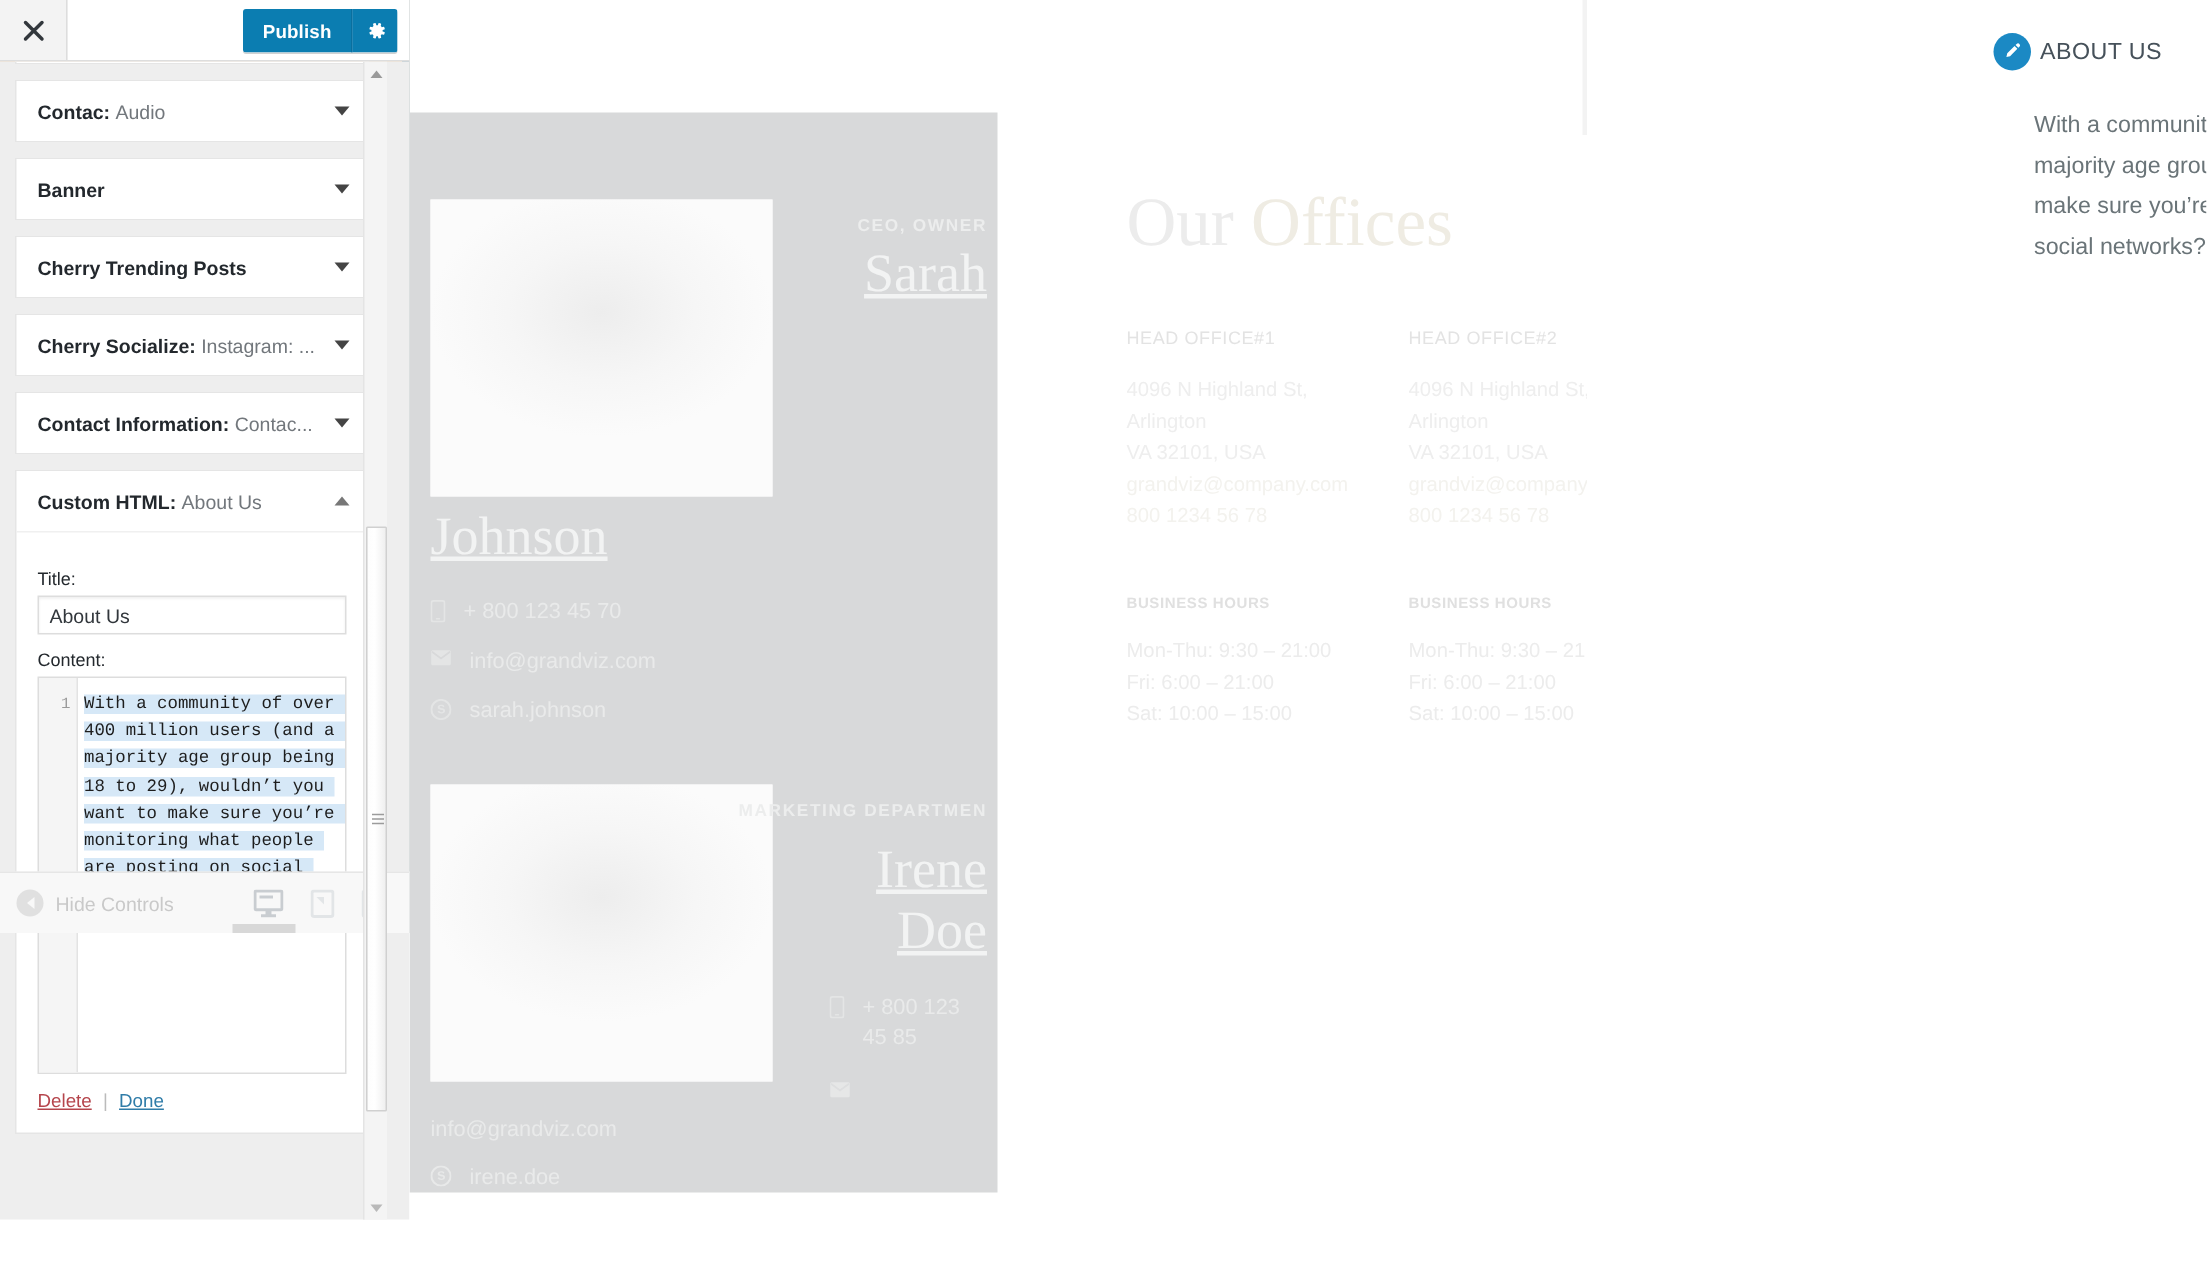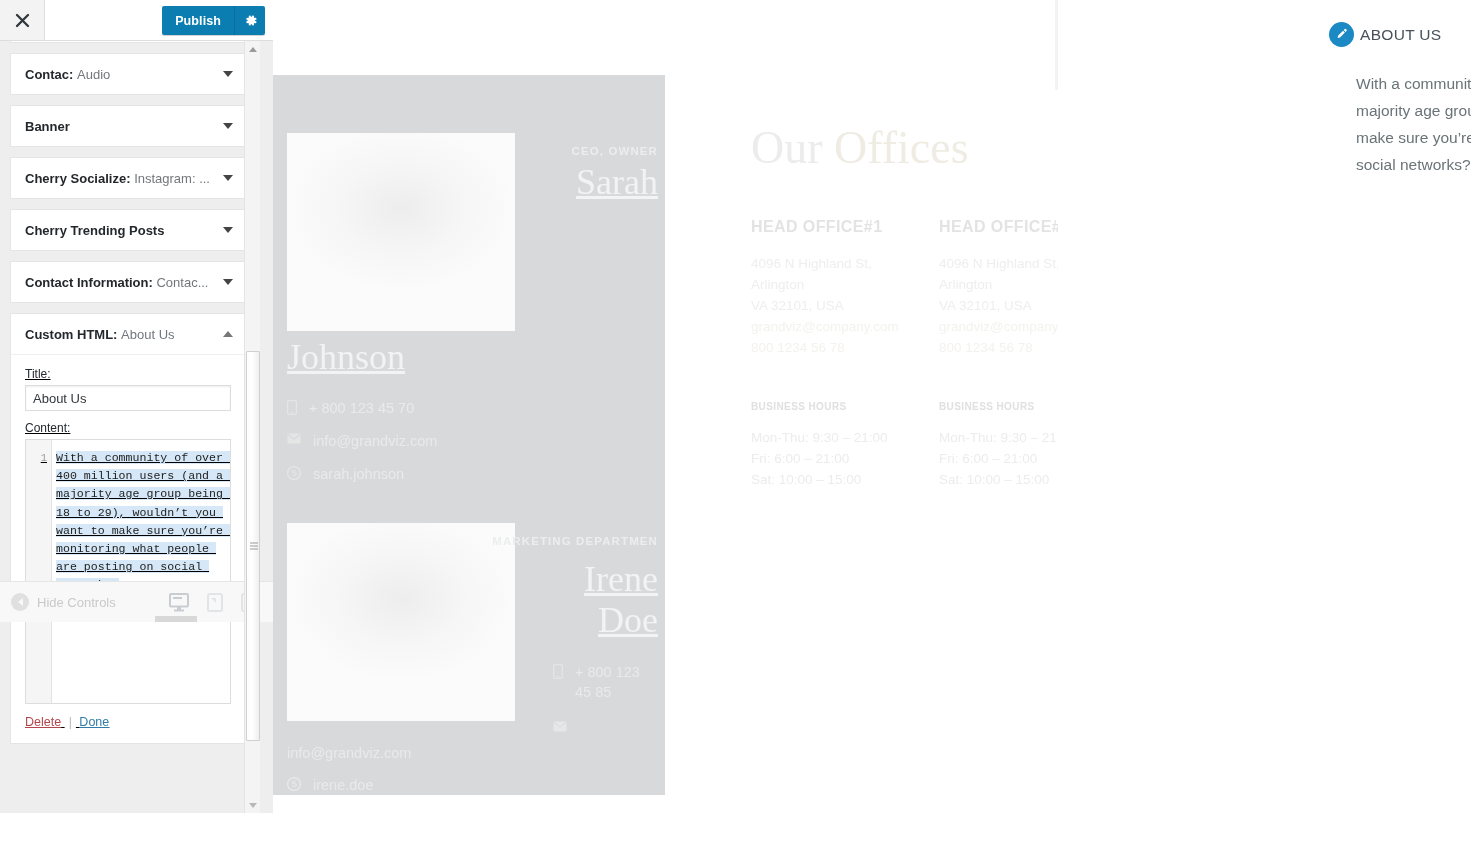--- a/index.html
+++ b/index.html
@@ -12,21 +12,21 @@
   }
 
   
   #app { position: relative; width: 1471px; height: 854px; }
 
   
   #sidebar {
     position: absolute; left: 0; top: 0;
     width: 273px; height: 622px;
     background: #fdba74;
-    border-right: 3px solid #0c4a6e;
+    border-right: 5px solid #0c4a6e;
   }
 
   
   #cust-header {
     position: absolute; left: 0; top: 0;
     width: 273px; height: 41px;
     background: #ffffff;
     border-bottom: 1px solid #dddddd;
     z-index: 40;
   }
@@ -115,23 +115,22 @@
     border-right: 5px solid transparent;
     border-top: 6px solid #444;
   }
   .toggle-arrow.up {
     border-top: none;
     border-bottom: 6px solid #777;
   }
 
   
   .widget-form {
-    padding: 2px 14px 14px 14px;
+    padding: 14px 14px 14px 14px;
     border-top: 1px solid #f0f0f0;
-    text-decoration: underline;
   }
   .field-label {
     font-size: 12px;
     color: #23282d;
     margin: 10px 0 4px 0;
     display: block;
   }
   .text-input {
     width: 100%;
     height: 26px;
@@ -366,21 +365,21 @@
     line-height: 56px;
     color: #ececec;
     white-space: nowrap;
   }
   #offices-title .w2 { color: #efece3; }
   .office-cols {
     display: flex; gap: 28px; margin-top: 42px;
   }
   .office-col { width: 160px; }
   .off-head {
-    font-size: 16px; font-weight: bold;
+    font-size: 12px; font-weight: normal;
     letter-spacing: .4px;
     color: #e3e3e3;
     margin-bottom: 17px;
   }
   .off-line {
     font-size: 13.5px; line-height: 21px; color: #eeeeee;
   }
   .off-line.fade { color: #f3f2ee; }
   .hours-head {
     font-size: 10px; font-weight: bold;
@@ -470,32 +469,32 @@
               <span>Banner</span>
               <span class="inst"></span>
             </div>
             <span class="toggle-arrow"></span>
           </div>
         </div>
 
         <div class="widget">
           <div class="widget-head">
             <div class="widget-title">
-              <span>Cherry Socialize:</span>
-              <span class="inst">Instagram: ...</span>
+              <span>Cherry Trending Posts</span>
+              <span class="inst"></span>
             </div>
             <span class="toggle-arrow"></span>
           </div>
         </div>
 
         <div class="widget">
           <div class="widget-head">
             <div class="widget-title">
-              <span>Cherry Trending Posts</span>
-              <span class="inst"></span>
+              <span>Cherry Socialize:</span>
+              <span class="inst">Instagram: ...</span>
             </div>
             <span class="toggle-arrow"></span>
           </div>
         </div>
 
         <div class="widget">
           <div class="widget-head">
             <div class="widget-title">
               <span>Contact Information:</span>
               <span class="inst">Contac...</span>

